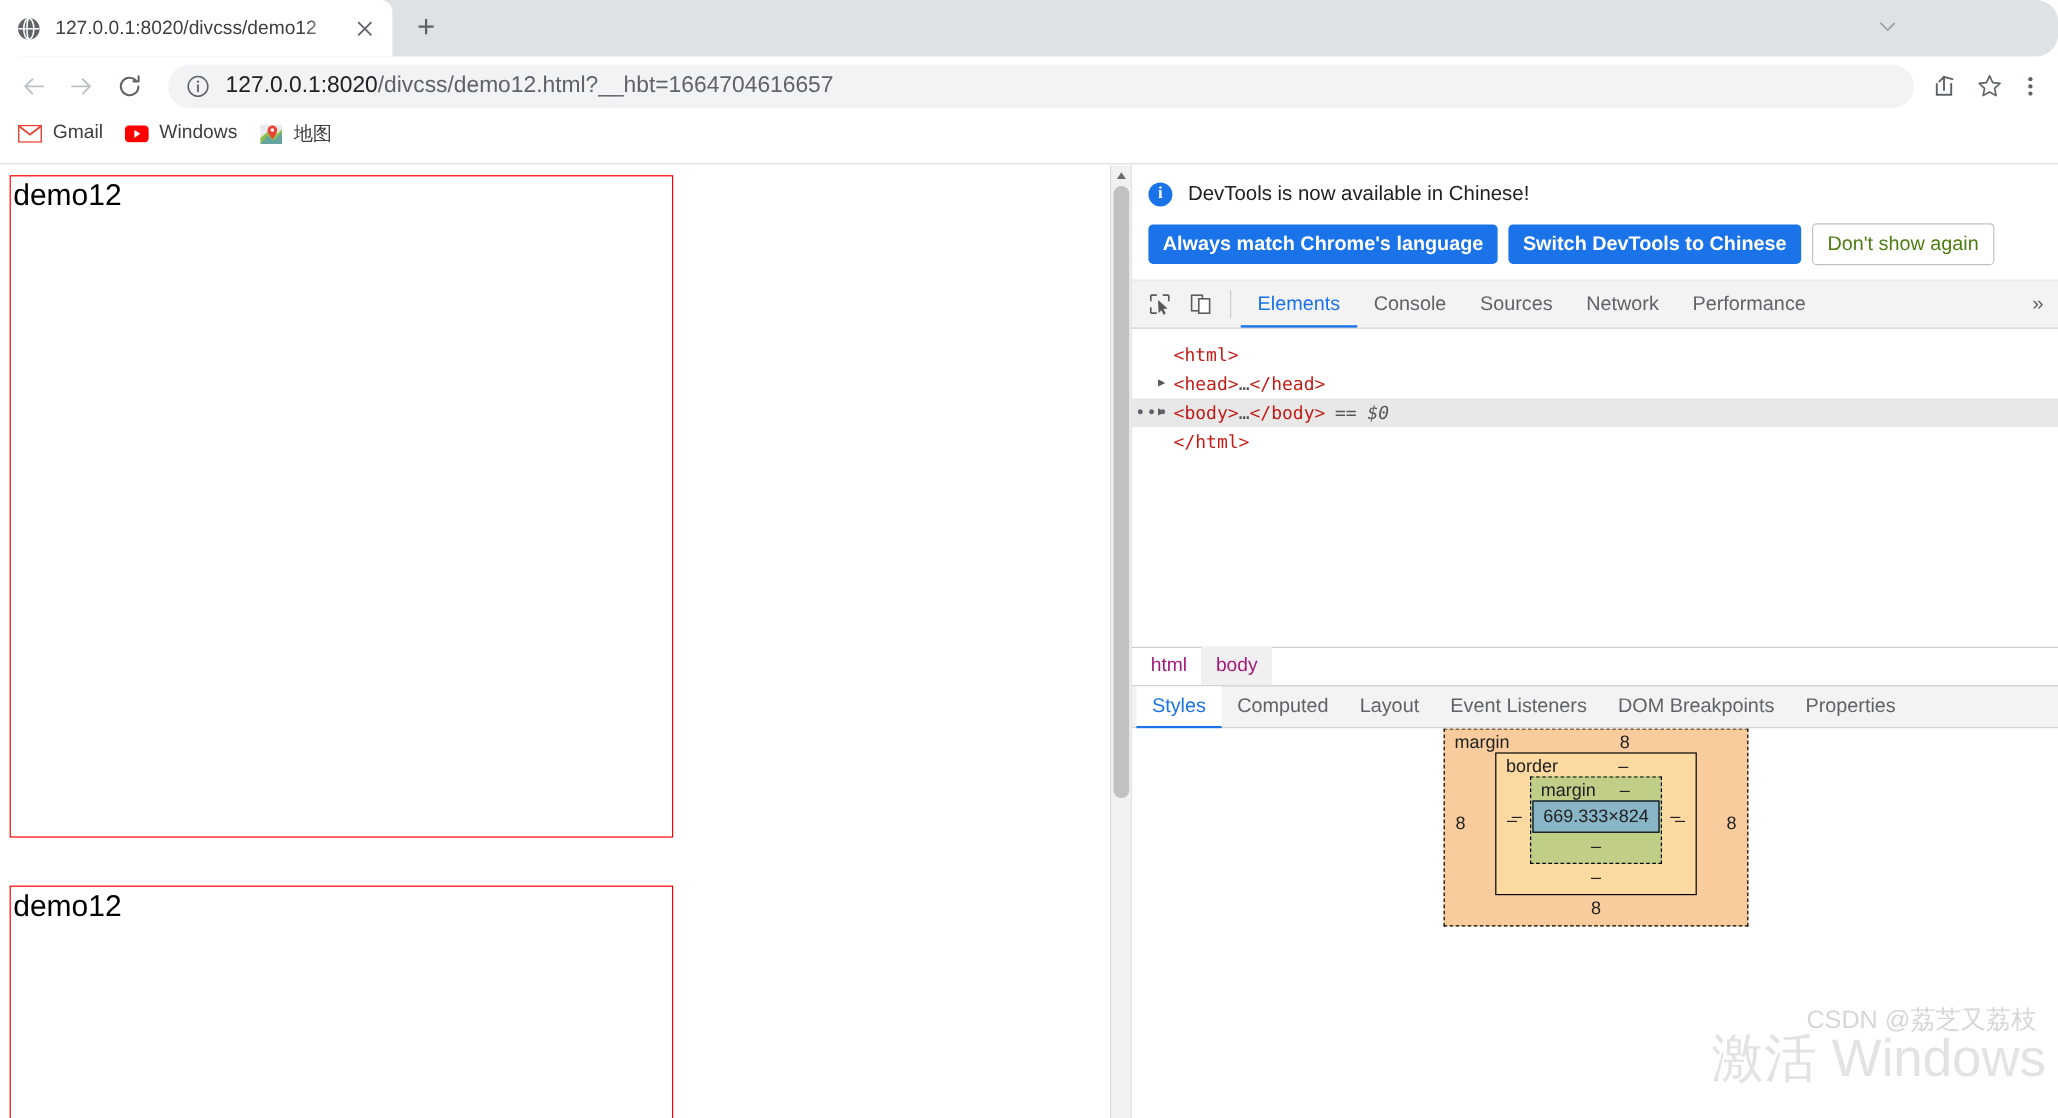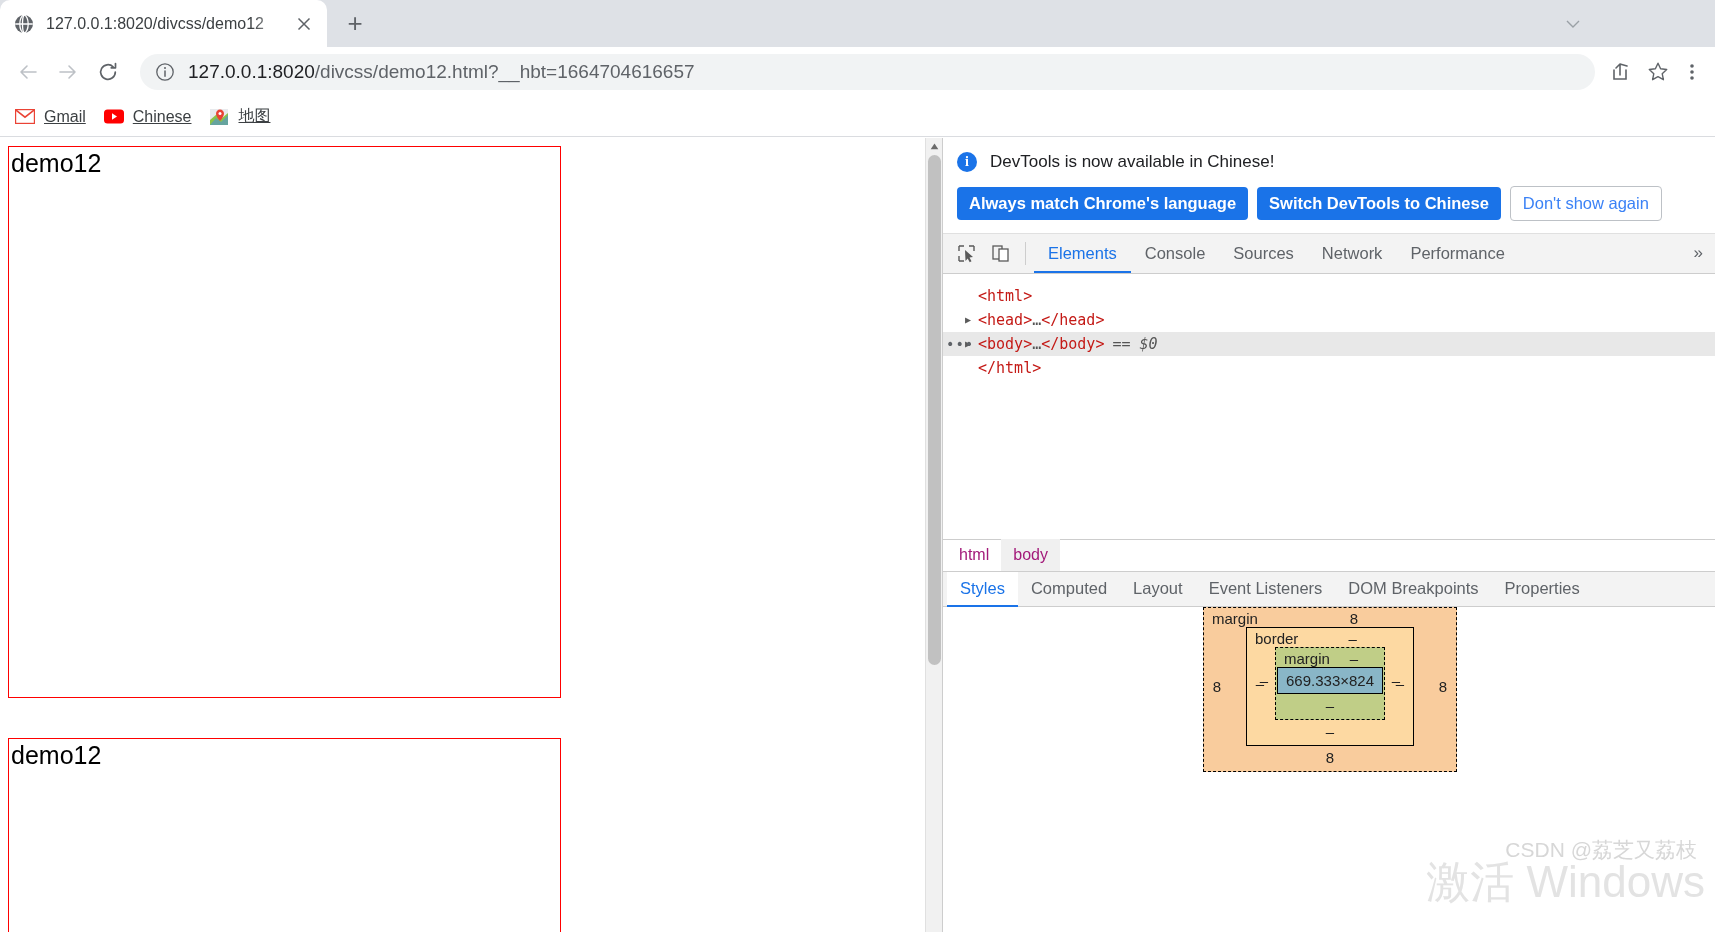--- a/index.html
+++ b/index.html
@@ -11,22 +11,23 @@
   }
 
   
   .browser { width: 1715px; height: 932px; position: relative; background:#fff; }
 
   
   .tabstrip {
     height: 47px;
     background: #dee1e6;
     display: flex;
-    align-items: center;
+    align-items: flex-start;
     position: relative;
+    border-radius: 18px;
   }
   .tab {
     width: 327px; height: 47px;
     background: #ffffff;
     border-radius: 10px 10px 0 0;
     display: flex; align-items: center;
     padding: 0 10px 0 14px;
     position: relative;
   }
   .tab-favicon {
@@ -116,27 +117,26 @@
 
   
   .bookmarks {
     height: 40px;
     background: #fff;
     display: flex; align-items: center;
     padding: 0 6px;
     border-bottom: 1px solid #dadce0;
   }
   .bm {
-    display: flex; align-items: center;
+    display: flex; align-items: flex-start;
     height: 30px;
     padding: 0 9px;
     border-radius: 4px;
     font-size: 16px;
     color: #3c4043;
-    text-decoration: underline;
   }
   .bm-ico {
     width: 20px; height: 20px; flex: 0 0 20px;
     margin-right: 9px;
     display: flex; align-items: center; justify-content: center;
   }
 
   
   .split {
     position: absolute;
@@ -233,21 +233,21 @@
     color: #fff;
     border-radius: 4px;
     font-size: 16.5px;
     font-weight: bold;
     padding: 6px 12px;
     white-space: nowrap;
     line-height: 1.25;
   }
   .btn-outline {
     background: #fff;
-    color: #3b82f6;
+    color: #4d7c0f;
     border: 1px solid #bdc1c6;
     border-radius: 4px;
     font-size: 16.5px;
     padding: 6px 12px;
     white-space: nowrap;
     line-height: 1.25;
   }
 
   
   .dt-tabbar {
@@ -535,21 +535,21 @@
       </span>
       <span>Gmail</span>
     </div>
     <div class="bm">
       <span class="bm-ico">
         <svg width="20" height="15" viewBox="0 0 20 15">
           <rect x="0" y="0.5" width="20" height="14" rx="3.5" fill="#ff0000"></rect>
           <path d="M8 4.3l5 3.2-5 3.2z" fill="#fff"></path>
         </svg>
       </span>
-      <span>Chinese</span>
+      <span>Windows</span>
     </div>
     <div class="bm">
       <span class="bm-ico">
         <svg width="20" height="20" viewBox="0 0 20 20">
           <rect x="1" y="2" width="18" height="16" fill="#e8eaed"></rect>
           <path d="M1 13l7-6 5 4 6-5v12H1z" fill="#8bc34a"></path>
           <path d="M1 18l6-7 5 4 7-7v10z" fill="#4285f4" opacity="0.5"></path>
           <path d="M11 2.5c2.2 0 4 1.8 4 4 0 3-4 7.5-4 7.5S7 9.5 7 6.5c0-2.2 1.8-4 4-4z" fill="#ea4335"></path>
           <circle cx="11" cy="6.4" r="1.5" fill="#fff"></circle>
         </svg>

